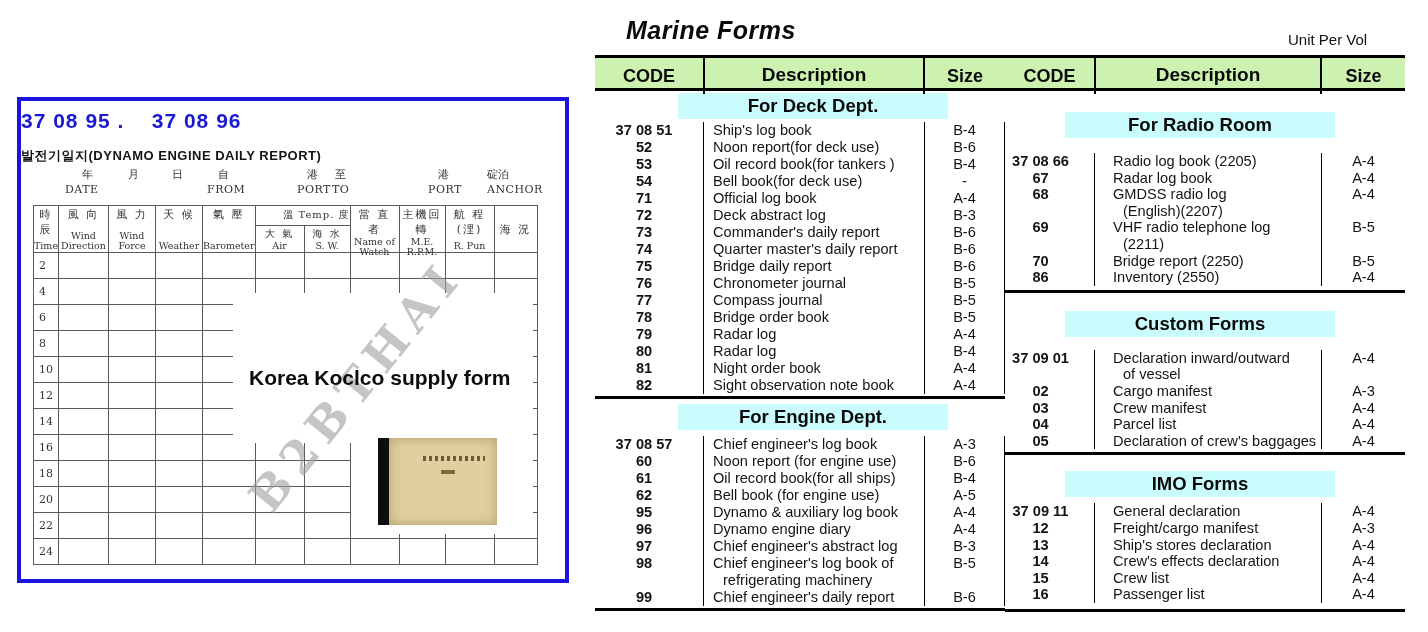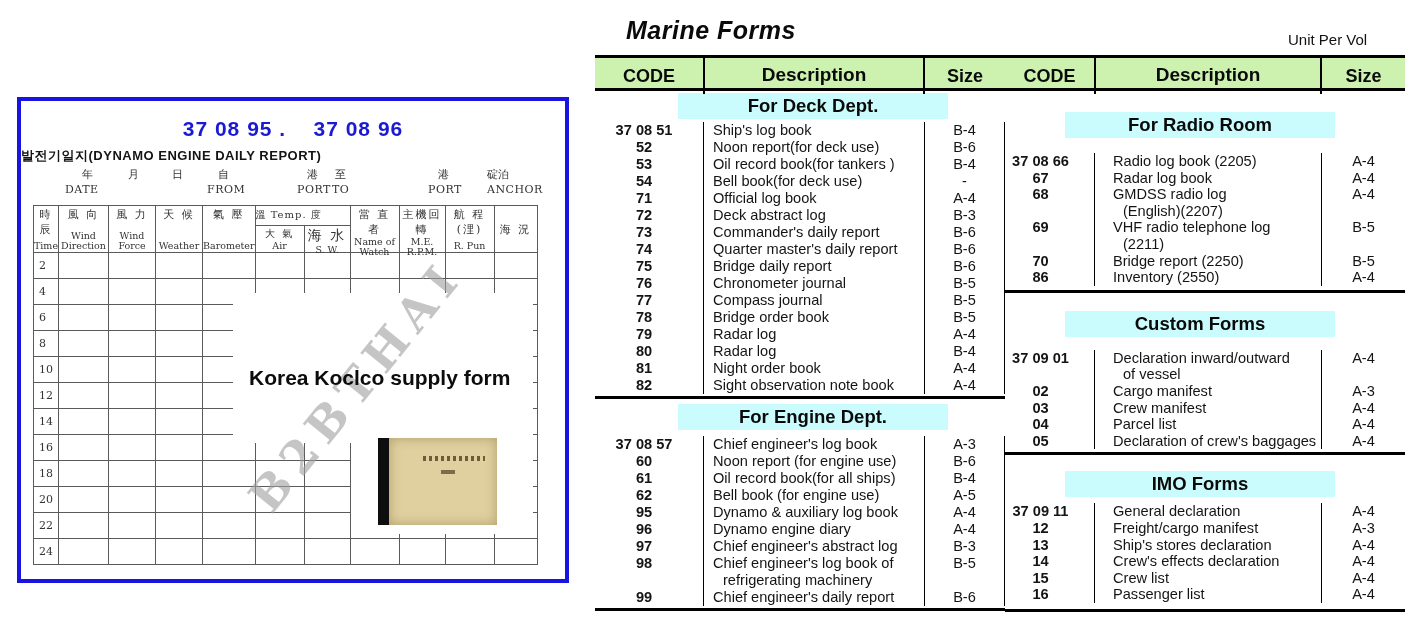--- a/index.html
+++ b/index.html
@@ -6,35 +6,35 @@
     --green:#cdf2b0; --cyan:#cbfcfd; --blue-border:#1a14e0; --blue-code:#1a1ad2;
     --tan:#e0d0a0; --wm:#a0a0a0; --ink:#141414;
   }
   *{box-sizing:border-box; margin:0; padding:0;}
   body{background:#fff; font-family:"Liberation Sans", sans-serif; color:var(--ink);}
   #page{position:relative; width:1428px; height:632px; background:#fff; overflow:hidden;}
 
   
   .form-box{position:absolute; left:17px; top:97px; width:552px; height:486px;
             border:4px solid var(--blue-border); background:#fff;}
-  .form-codes{position:absolute; left:0; top:8px; width:100%; text-align:center;
-              color:var(--blue-code); font-weight:bold; font-size:21px; white-space:pre; letter-spacing:1px;margin-top:8px;}
+  .form-codes{position:absolute; left:0; top:8px; width:100%; 
+              color:var(--blue-code); font-weight:bold; font-size:21px; white-space:pre; letter-spacing:1px;}
   .form-title{position:absolute; left:0; top:46px; width:100%; 
               font-weight:bold; font-size:13px; letter-spacing:0.5px;}
   .date-cjk,.date-en{position:absolute; font-family:"DejaVu Serif", serif; font-size:11px; color:#333;}
   .date-cjk{top:66px;} .date-en{top:82px; letter-spacing:0.5px;}
   .form-table{position:absolute; left:12px; top:104px; border-collapse:collapse;
               font-family:"DejaVu Serif", serif; color:#333;}
   .form-table th,.form-table td{border:1px solid #5a5a5a; padding:0;}
   .form-table th{font-weight:normal; font-size:9.5px; vertical-align:top;}
   .form-table .hcell{display:flex; flex-direction:column; justify-content:space-between;
                      align-items:center; height:46px; padding:1px 0;}
   .form-table .cjk{font-size:11px; letter-spacing:2px;}
   .form-table .en{font-size:9.5px; line-height:10px; text-align:center;}
-  .form-table .temp-top{font-size:10px; height:18px; line-height:17px; text-align:left; letter-spacing:1px;}
+  .form-table .temp-top{font-size:10px; height:18px; line-height:17px; text-align:right; letter-spacing:1px;}
   .form-table .sub{height:27px;}
   .form-table .sub .hcell{height:25px;align-items:center;}
   .form-table td{height:26px; font-size:11px; vertical-align:middle;}
   .form-table td.time{padding-left:5px;}
   .wpatch{position:absolute; background:#fff;}
   .watermark{position:absolute; left:335px; top:285px; transform:translate(-50%,-50%) rotate(-51deg);
              font-family:"DejaVu Serif", serif; font-weight:bold; font-size:46px; letter-spacing:9px;
              color:var(--wm); opacity:0.6; white-space:nowrap;}
   .form-caption{position:absolute; left:228px; top:265px; font-weight:bold; font-size:21px; color:#0c0c0c;}
   .booklet{position:absolute; left:357px; top:337px; width:119px; height:87px;
@@ -181,21 +181,21 @@
         </tr>
         <tr class="sub">
           <th>
               <div class="hcell">
                 <span class="cjk" style="font-size:10px">大 氣</span>
                 <span class="en">Air</span>
               </div>
             </th>
           <th>
               <div class="hcell">
-                <span class="cjk" style="font-size:14px">海 水</span>
+                <span class="cjk" style="font-size:10px">海 水</span>
                 <span class="en">S. W.</span>
               </div>
             </th>
         </tr>
       </thead>
       <tbody>
           <tr>
             <td class="time">2</td>
             <td></td>
             <td></td>

